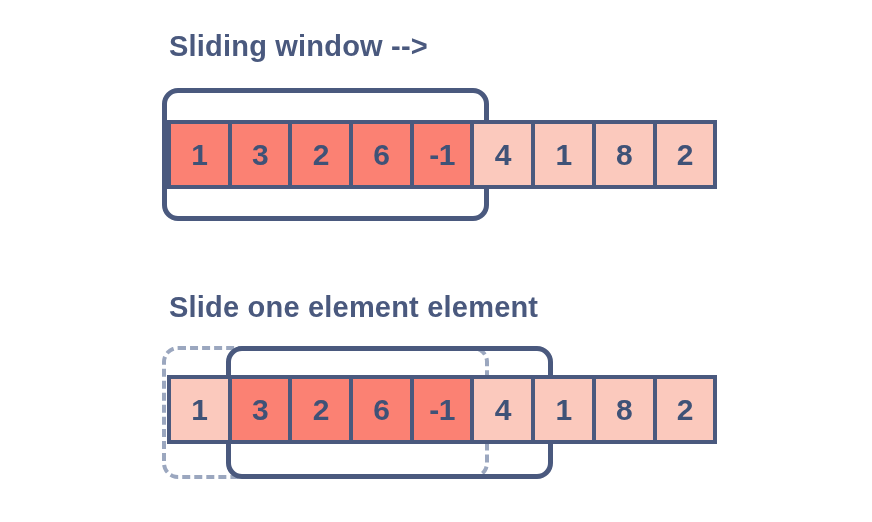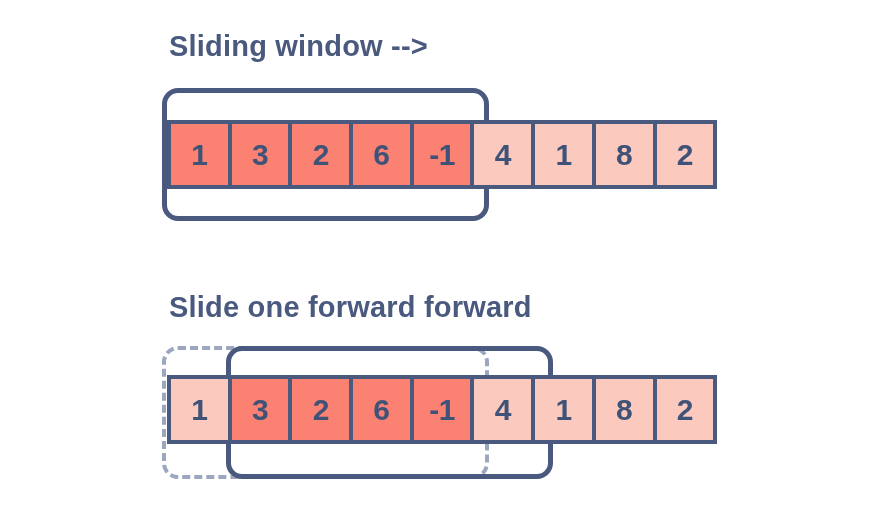--- a/index.html
+++ b/index.html
@@ -101,21 +101,21 @@
     <div class="cell active">3</div>
     <div class="cell active">2</div>
     <div class="cell active">6</div>
     <div class="cell active">-1</div>
     <div class="cell inactive">4</div>
     <div class="cell inactive">1</div>
     <div class="cell inactive">8</div>
     <div class="cell inactive">2</div>
   </div>
 
-  <div class="caption" id="caption-2">Slide one forward forward</div>
+  <div class="caption" id="caption-2">Slide one element element</div>
 
   <div class="window-frame-previous" id="window-2-previous"></div>
 
   <div class="window-frame" id="window-2"></div>
 
   <div class="array-row" id="row-2">
     <div class="cell inactive">1</div>
     <div class="cell active">3</div>
     <div class="cell active">2</div>
     <div class="cell active">6</div>

